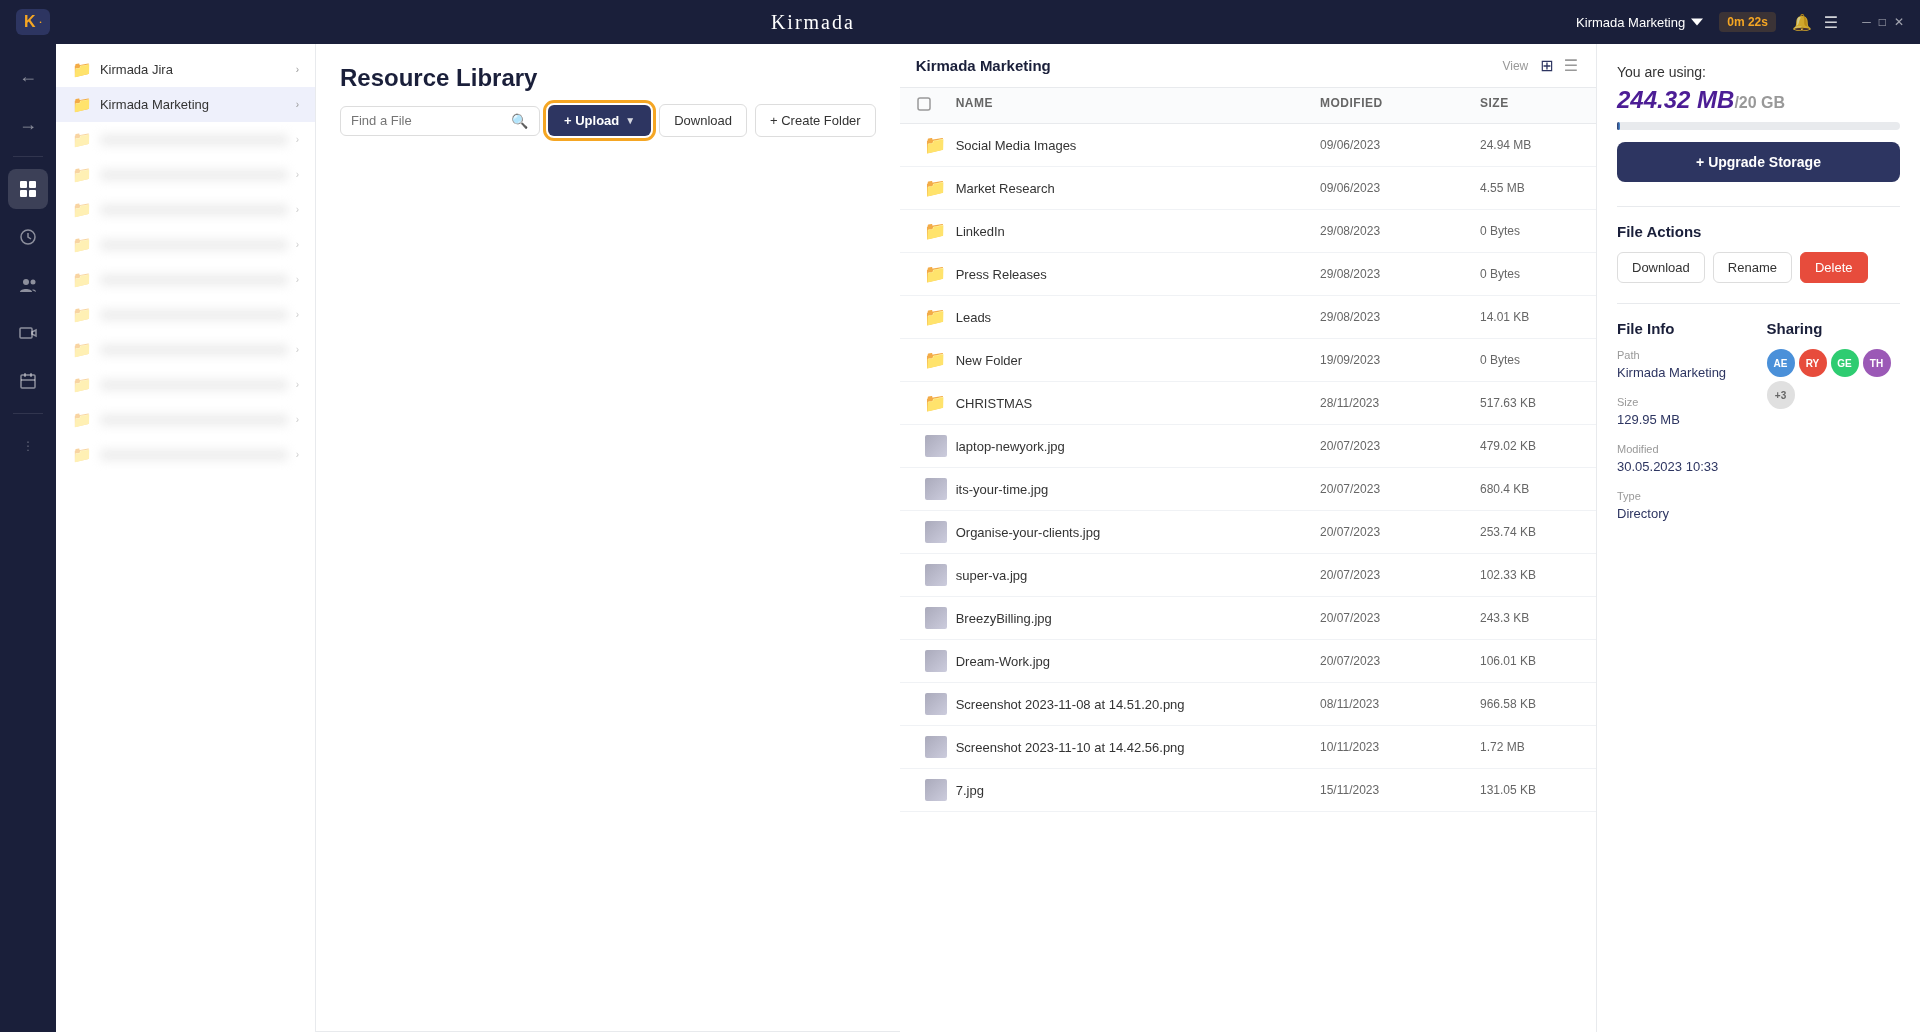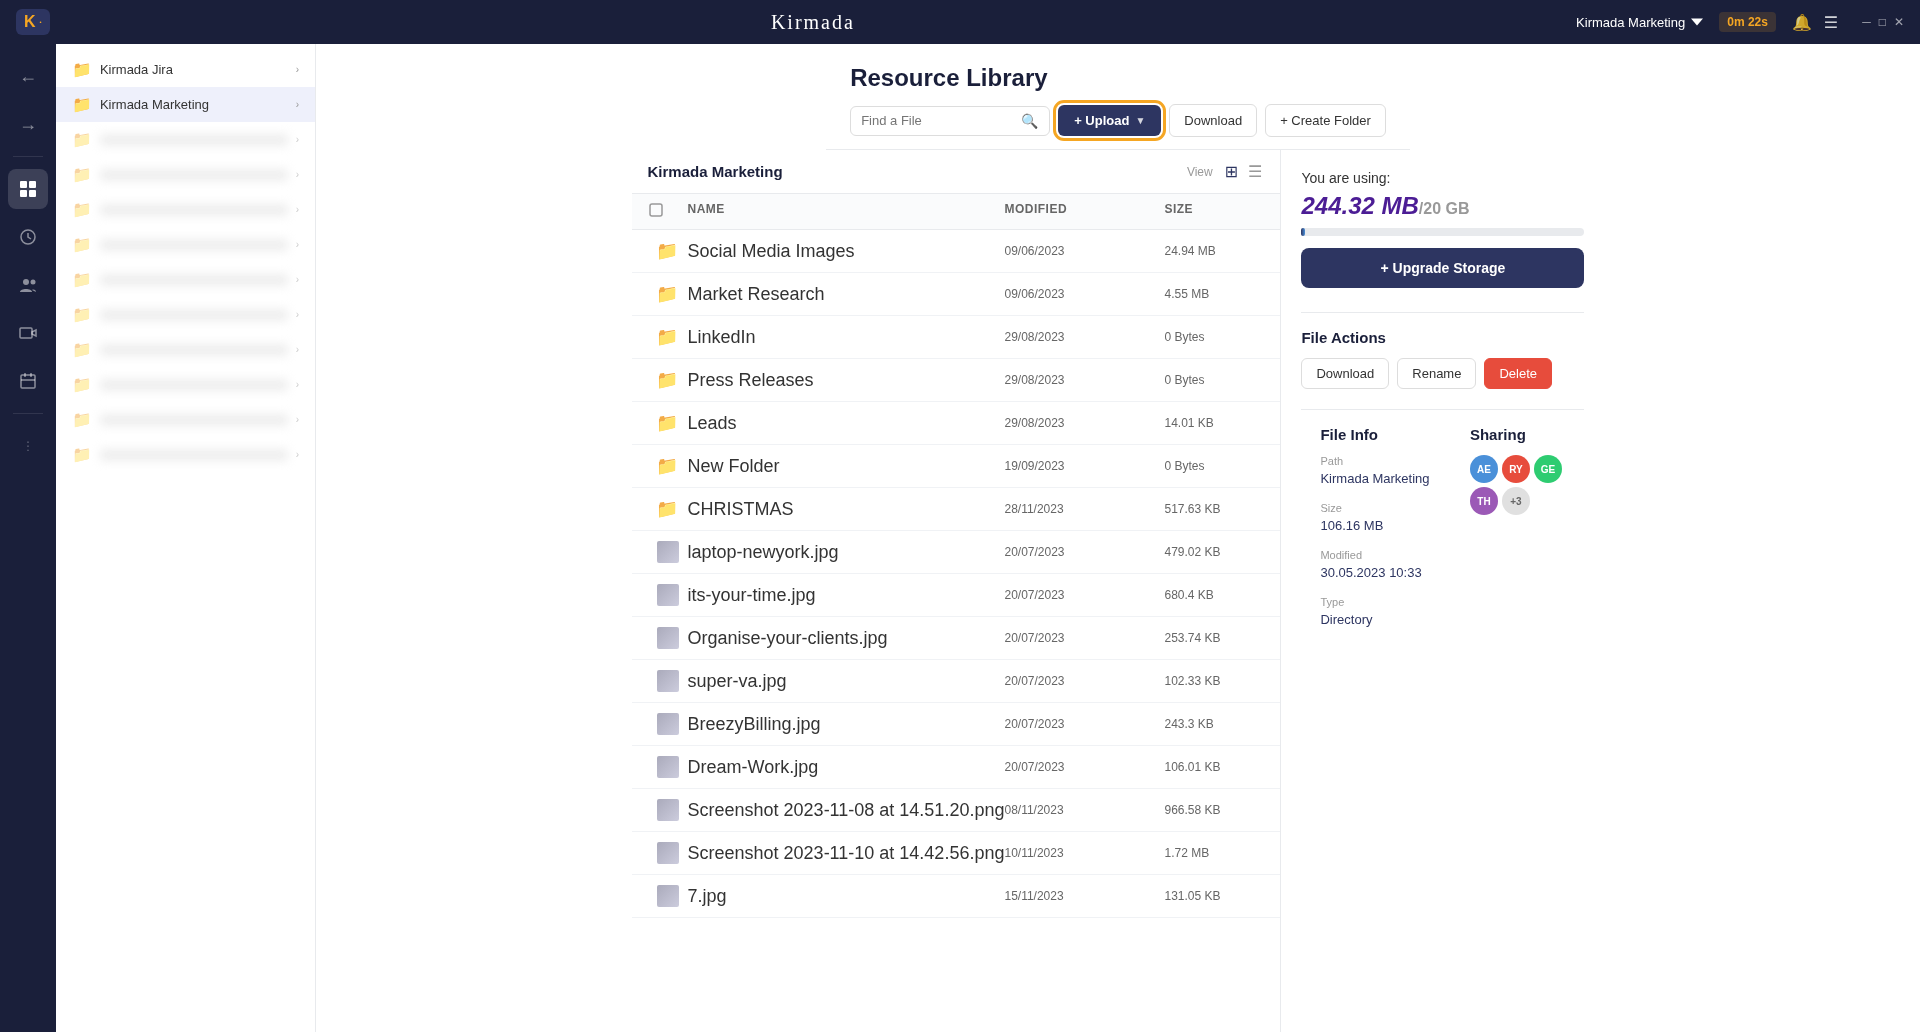--- a/index.html
+++ b/index.html
@@ -81,24 +81,23 @@
     .file-sidebar-item.active { background: #eef0fb; }
     .folder-icon { font-size: 16px; }
     .folder-icon.yellow { color: #f5a623; }
     .file-sidebar-label { font-size: 13px; color: #333; flex: 1; }
     .chevron-right { color: #999; font-size: 10px; margin-left: auto; }
 
     
     .page-area {
       flex: 1;
       display: flex;
-      flex-direction: column;
+      flex-direction: row;
       overflow: hidden;
       background: white;
-      align-items: center;
     }
 
     
     .page-header {
       padding: 20px 24px 12px;
       border-bottom: 1px solid #e8eaed;
       flex-shrink: 0;
     }
     .page-title { font-size: 24px; font-weight: 700; color: #1a1f3a; margin-bottom: 12px; }
 
@@ -195,21 +194,21 @@
 
     .file-row {
       display: grid;
       grid-template-columns: 40px 1fr 160px 100px;
       padding: 10px 16px;
       border-bottom: 1px solid #f0f2f5;
       align-items: center;
       cursor: pointer;
     }
     .file-icon-cell { display: flex; align-items: center; justify-content: center; }
-    .file-name { font-size: 18px; color: #333; }
+    .file-name { font-size: 13px; color: #333; }
     .file-modified { font-size: 12px; color: #666; }
     .file-size { font-size: 12px; color: #666; }
 
     
     .right-panel {
       width: 324px;
       background: white;
       border-left: 1px solid #e8eaed;
       padding: 20px;
       overflow-y: auto;
@@ -247,21 +246,21 @@
       border-radius: 6px;
       font-size: 13px;
       cursor: pointer;
       border: 1px solid #ddd;
       background: white;
       color: #333;
     }
     .action-btn.delete { background: #e74c3c; color: white; border-color: #e74c3c; }
 
     .file-info-section { display: flex; gap: 16px; }
-    .file-info-col { flex: 1; margin-left: 19px; }
+    .file-info-col { flex: 1; }
     .info-group { margin-bottom: 16px; }
     .info-label { font-size: 11px; color: #999; margin-bottom: 4px; text-transform: capitalize; }
     .info-value { font-size: 13px; color: #2d3561; font-weight: 500; }
     .info-value.path { color: #2d3561; }
 
     .sharing-avatars { display: flex; gap: 4px; flex-wrap: wrap; }
     .avatar-chip {
       width: 28px;
       height: 28px;
       border-radius: 50%;
@@ -647,21 +646,21 @@
 
           <div class="file-info-section">
             <div class="file-info-col">
               <div style="font-size:15px;font-weight:700;color:#1a1f3a;margin-bottom:12px;">File Info</div>
               <div class="info-group">
                 <div class="info-label">Path</div>
                 <div class="info-value path">Kirmada Marketing</div>
               </div>
               <div class="info-group">
                 <div class="info-label">Size</div>
-                <div class="info-value">106.16 MB</div>
+                <div class="info-value">129.95 MB</div>
               </div>
               <div class="info-group">
                 <div class="info-label">Modified</div>
                 <div class="info-value">30.05.2023 10:33</div>
               </div>
               <div class="info-group">
                 <div class="info-label">Type</div>
                 <div class="info-value">Directory</div>
               </div>
             </div>

